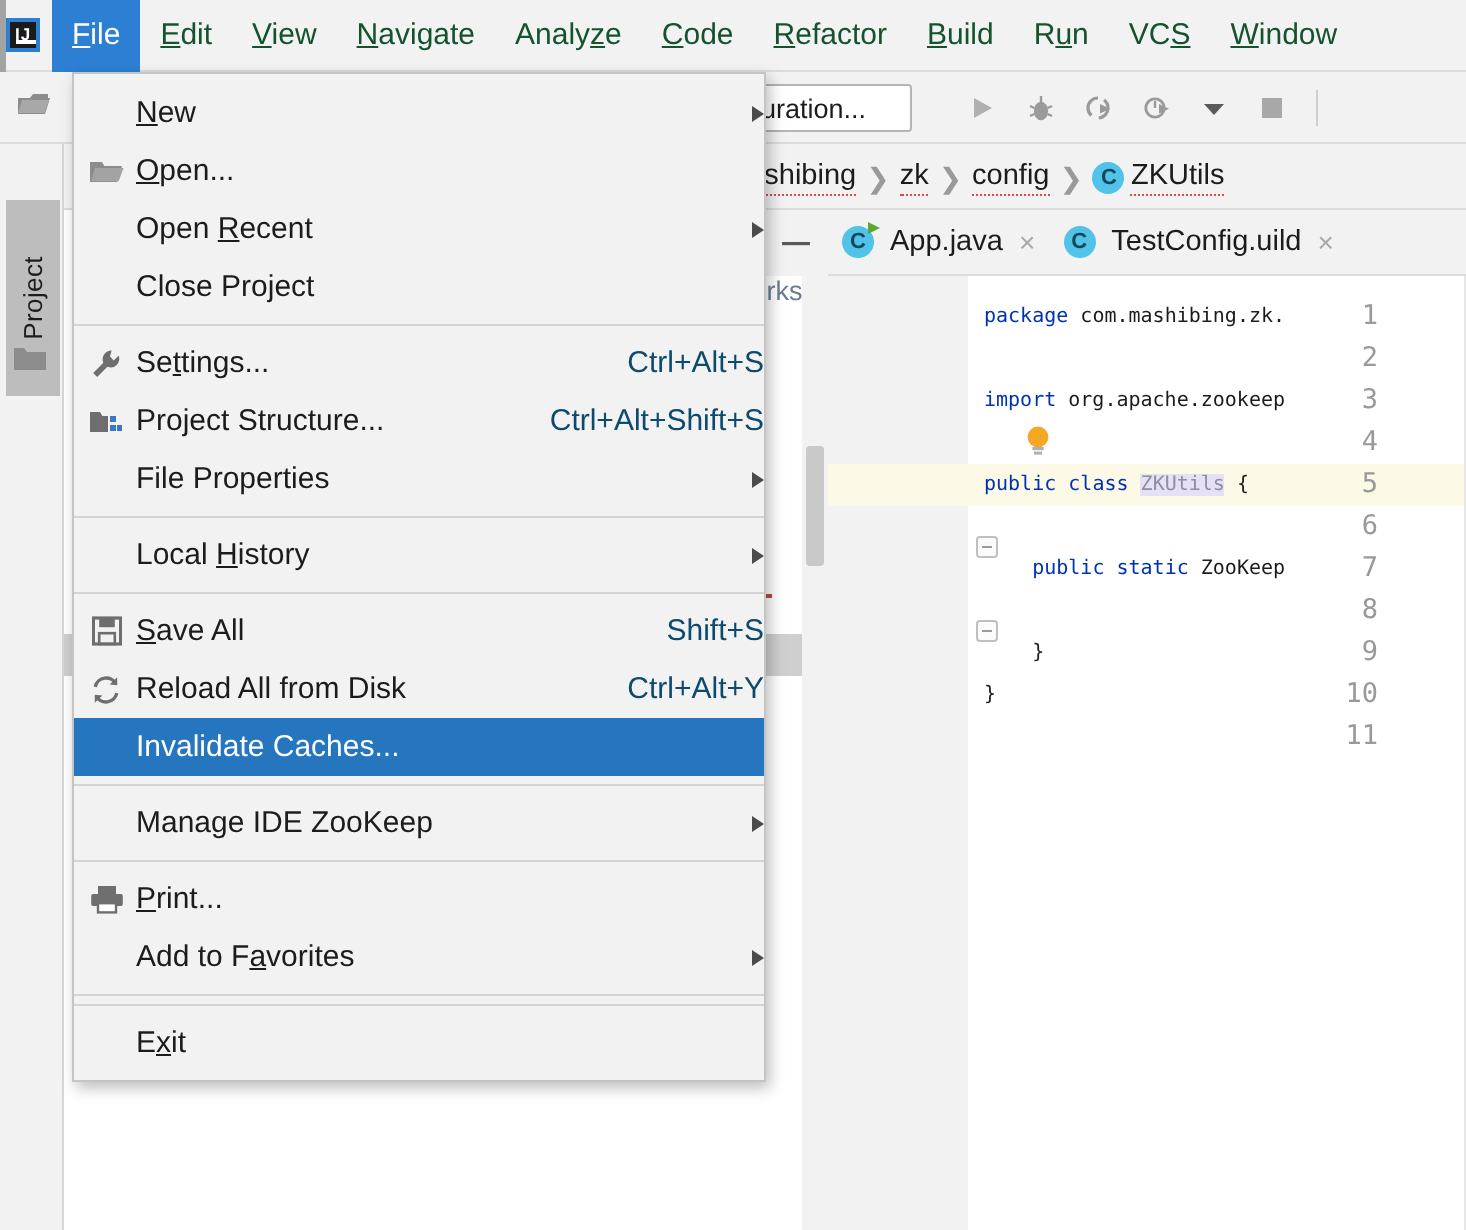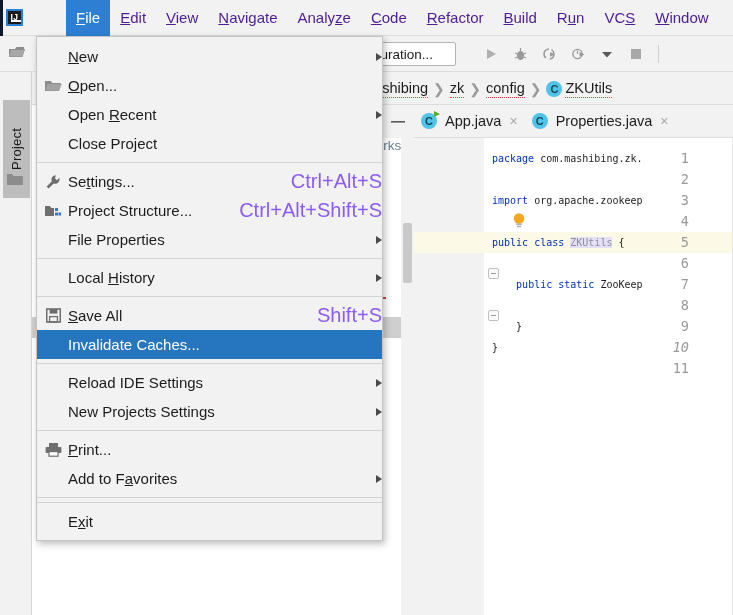--- a/index.html
+++ b/index.html
@@ -13,39 +13,39 @@
 
   
   .menubar {
     position: absolute; left: 0; top: 0; width: 733px; height: 36px;
     background: #f2f2f2;
     border-bottom: 1px solid #dcdcdc;
     display: flex; align-items: center;
   }
   .ij-logo {
     width: 26px; height: 36px;
-    display: flex; align-items: center; justify-content: center;
-    border-left: 3px solid #0f172a;
+    display: flex; align-items: center; 
+    border-left: 3px solid #a3a3a3;
   }
   .ij-logo .badge {
     width: 17px; height: 17px; background: #1b1b1b;
     border: 2px solid #2d7fd3;
     color: #fff; font-size: 8.5px; font-weight: bold;
     display: flex; align-items: flex-start; justify-content: center;
     letter-spacing: 0.5px; padding-top: 1px;
     position: relative;
   }
   .ij-logo .badge::after {
     content: ""; position: absolute; left: 3px; bottom: 2px;
     width: 10px; height: 2px; background: #fff;
   }
-  .menubar-items { display: flex; align-items: center; height: 36px; margin-left: 40px; }
+  .menubar-items { display: flex; align-items: center; height: 36px; }
   .mb-item {
     padding: 0 10px; height: 36px; line-height: 36px;
-    font-size: 15px; color: #4c1d95; white-space: nowrap; cursor: default;
+    font-size: 15px; color: #14532d; white-space: nowrap; cursor: default;
   }
   .mb-item.active { background: #2d7fd3; color: #ffffff; }
   .mb-item u { text-decoration: underline; }
 
   
   .toolbar {
     position: absolute; left: 0; top: 36px; width: 733px; height: 36px;
     background: #f2f2f2; border-bottom: 1px solid #dcdcdc;
   }
   .tb-openicon {
@@ -173,21 +173,21 @@
   .mi {
     position: relative; height: 29px; display: flex; align-items: center;
     font-size: 15px; color: #1c1c1c; padding-left: 31px; 
     cursor: default;
   }
   .mi.sel { background: #2675bf; color: #ffffff; }
   .mi .ic { position: absolute; left: 7px; top: 50%; transform: translateY(-50%);
     width: 18px; height: 16px; display: flex; align-items: center; justify-content: center; }
   .mi .lbl { flex: 0 0 auto; }
   .mi .lbl u { text-decoration: underline; }
-  .mi .short { margin-left: auto; font-size: 20px; color: #8b5cf6; }
+  .mi .short { margin-left: auto; font-size: 15px; color: #0c4a6e; }
   .mi .arrow {
     margin-left: auto; width: 0; height: 0;
     border-left: 6px solid #4b4b4b;
     border-top: 4.5px solid transparent; border-bottom: 4.5px solid transparent;
   }
   .mi.has-short .short { padding-left: 20px; }
   .sep { height: 1px; background: #d3d3d3; margin: 4px 0; }
 
   
   .vscroll {
@@ -332,21 +332,21 @@
       </svg>
   </div>
   <div class="edtabs" id="edtabs">
       <div class="edtab">
         <span class="cls-ic" style="position: relative;">C<span style="position: absolute; right: -3px; top: -2px; width: 0px; height: 0px; border-left: 6px solid rgb(90, 168, 50); border-top: 3px solid transparent; border-bottom: 3px solid transparent;"></span></span>
         <span>App.java</span>
         <span class="x">×</span>
       </div>
       <div class="edtab">
         <span class="cls-ic">C</span>
-        <span>Properties.java</span>
+        <span>TestConfig.uild</span>
         <span class="x">×</span>
       </div>
     </div>
 
   <div class="editor">
     <div class="gutter"></div>
     <div id="gutter-hl-host">
         <div class="gut-hl" style="top: 94px;"></div>
       </div>
     <div id="code-hl-host">
@@ -355,21 +355,21 @@
     <div id="linenums">
         <div class="ln" style="top: 10px;">1</div>
         <div class="ln" style="top: 31px;">2</div>
         <div class="ln" style="top: 52px;">3</div>
         <div class="ln" style="top: 73px;">4</div>
         <div class="ln" style="top: 94px;">5</div>
         <div class="ln" style="top: 115px;">6</div>
         <div class="ln" style="top: 136px;">7</div>
         <div class="ln" style="top: 157px;">8</div>
         <div class="ln" style="top: 178px;">9</div>
-        <div class="ln" style="top: 199px; font-style: italic;">10</div>
+        <div class="ln" style="top: 199px;">10</div>
         <div class="ln" style="top: 220px;">11</div>
       </div>
     <div id="codelines">
         <div class="code-line" style="top: 10px;"><span class="kw">package</span> com.mashibing.zk.</div>
         <div class="code-line" style="top: 31px;"></div>
         <div class="code-line" style="top: 52px;"><span class="kw">import</span> org.apache.zookeep</div>
         <div class="code-line" style="top: 73px;"></div>
         <div class="code-line" style="top: 94px;"><span class="kw">public</span> <span class="kw">class</span> <span class="cls-hl">ZKUtils</span> {</div>
         <div class="code-line" style="top: 115px;"></div>
         <div class="code-line" style="top: 136px;">    <span class="kw">public</span> <span class="kw">static</span> ZooKeep</div>
@@ -449,30 +449,38 @@
         <span class="ic">
           <svg width="15" height="15" viewBox="0 0 15 15">
             <rect x="0.7" y="1" width="13.6" height="13" fill="none" stroke="#6e6e6e" stroke-width="1.6"></rect>
             <rect x="3.6" y="1" width="7.8" height="4.6" fill="#6e6e6e"></rect>
             <rect x="3.6" y="8.6" width="7.8" height="5.4" fill="none" stroke="#6e6e6e" stroke-width="1.3"></rect>
           </svg>
         </span>
         <span class="lbl"><u>S</u>ave All</span>
         <span class="short">Shift+S</span>
       </div>
+      <div class="mi has-short">
+        <span class="ic">
+          <svg width="16" height="16" viewBox="0 0 16 16">
+            <path d="M13 5 A5.6 5.6 0 0 0 2.6 6.4" fill="none" stroke="#6e6e6e" stroke-width="1.7"></path>
+            <path d="M3 11 A5.6 5.6 0 0 0 13.4 9.6" fill="none" stroke="#6e6e6e" stroke-width="1.7"></path>
+            <path d="M13.6 1.6 L13.6 5.6 L9.8 5.2 Z" fill="#6e6e6e"></path>
+            <path d="M2.4 14.4 L2.4 10.4 L6.2 10.8 Z" fill="#6e6e6e"></path>
+          </svg>
+        </span>
+        <span class="lbl">Reload All from Disk</span>
+        <span class="short">Ctrl+Alt+Y</span>
+      </div>
       <div class="mi sel">
         <span class="lbl">Invalidate Caches...</span>
       </div>
       <div class="sep"></div>
       <div class="mi">
-        <span class="lbl">Reload IDE Settings</span>
-        <span class="arrow"></span>
-      </div>
-      <div class="mi">
-        <span class="lbl">New Projects Settings</span>
+        <span class="lbl">Manage IDE ZooKeep</span>
         <span class="arrow"></span>
       </div>
       <div class="sep"></div>
       <div class="mi">
         <span class="ic">
           <svg width="17" height="15" viewBox="0 0 17 15">
             <rect x="4" y="1" width="9" height="4" fill="#6e6e6e"></rect>
             <rect x="0.6" y="5" width="15.8" height="6" rx="1" fill="#6e6e6e"></rect>
             <rect x="4" y="9.6" width="9" height="4.6" fill="#fff" stroke="#6e6e6e" stroke-width="1.2"></rect>
           </svg>

